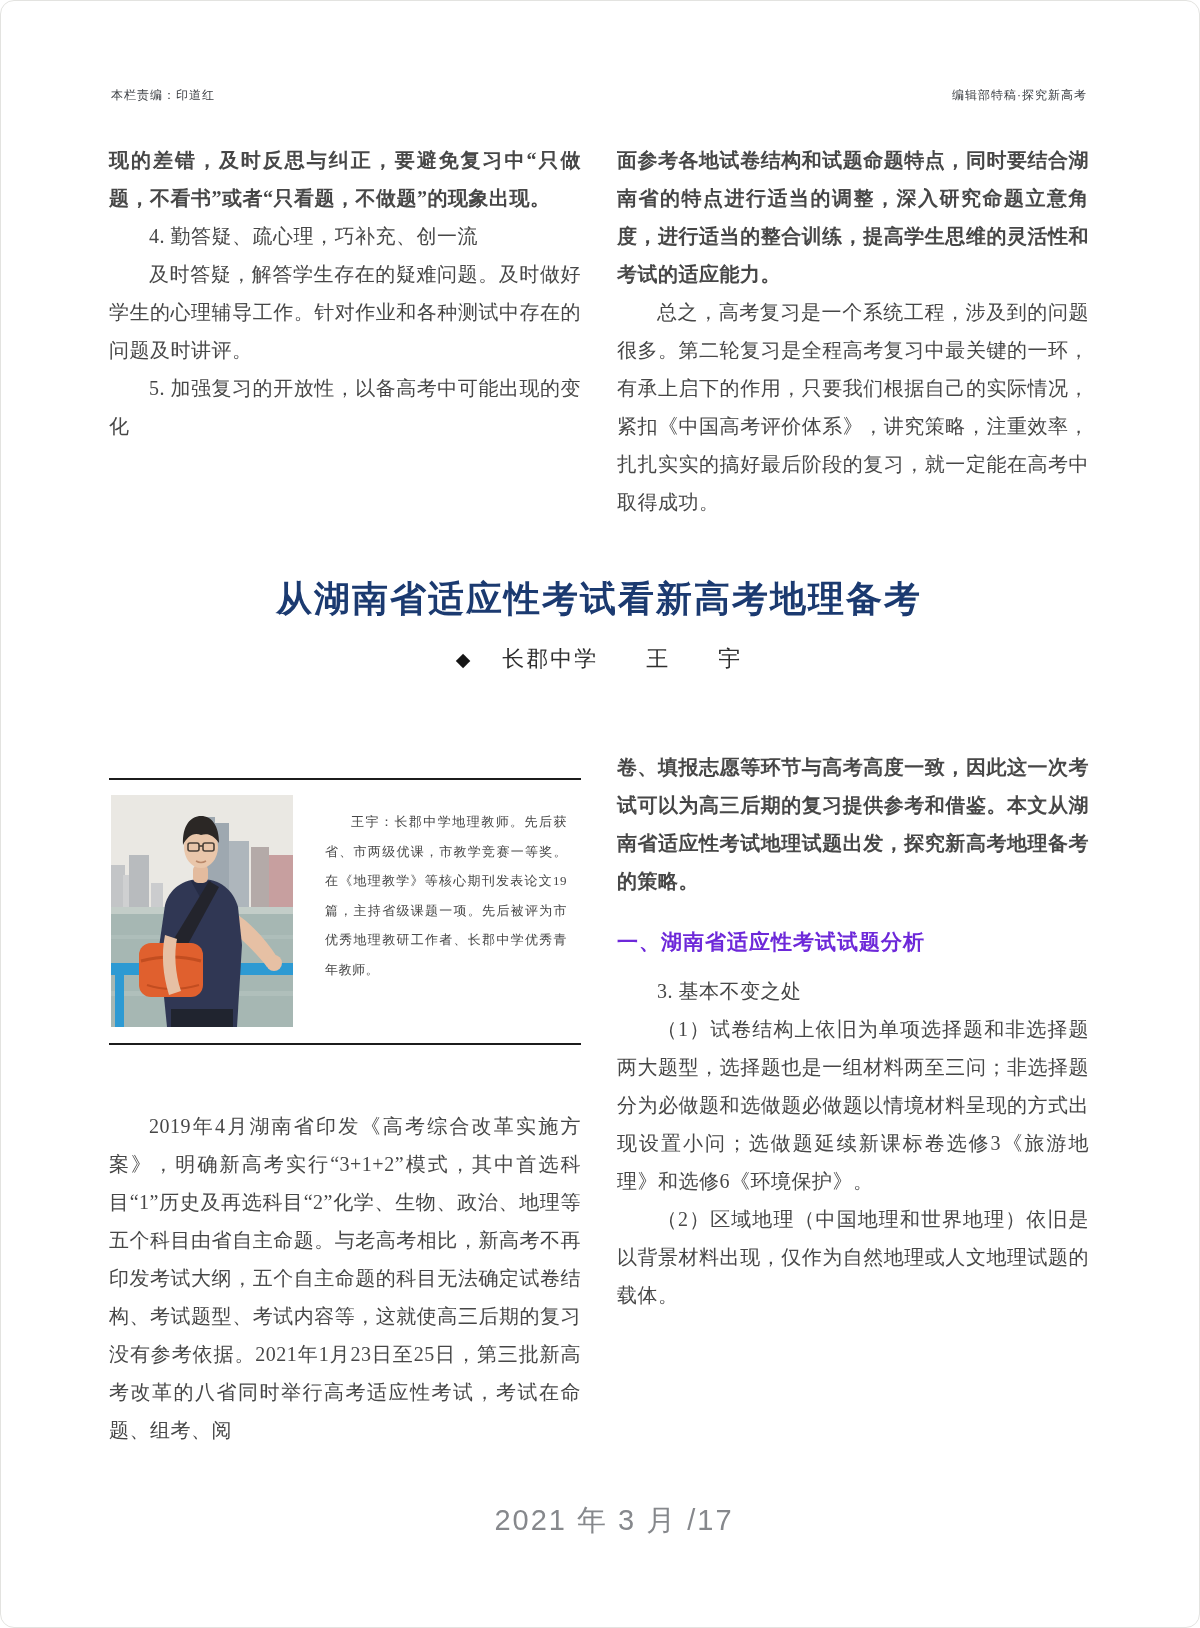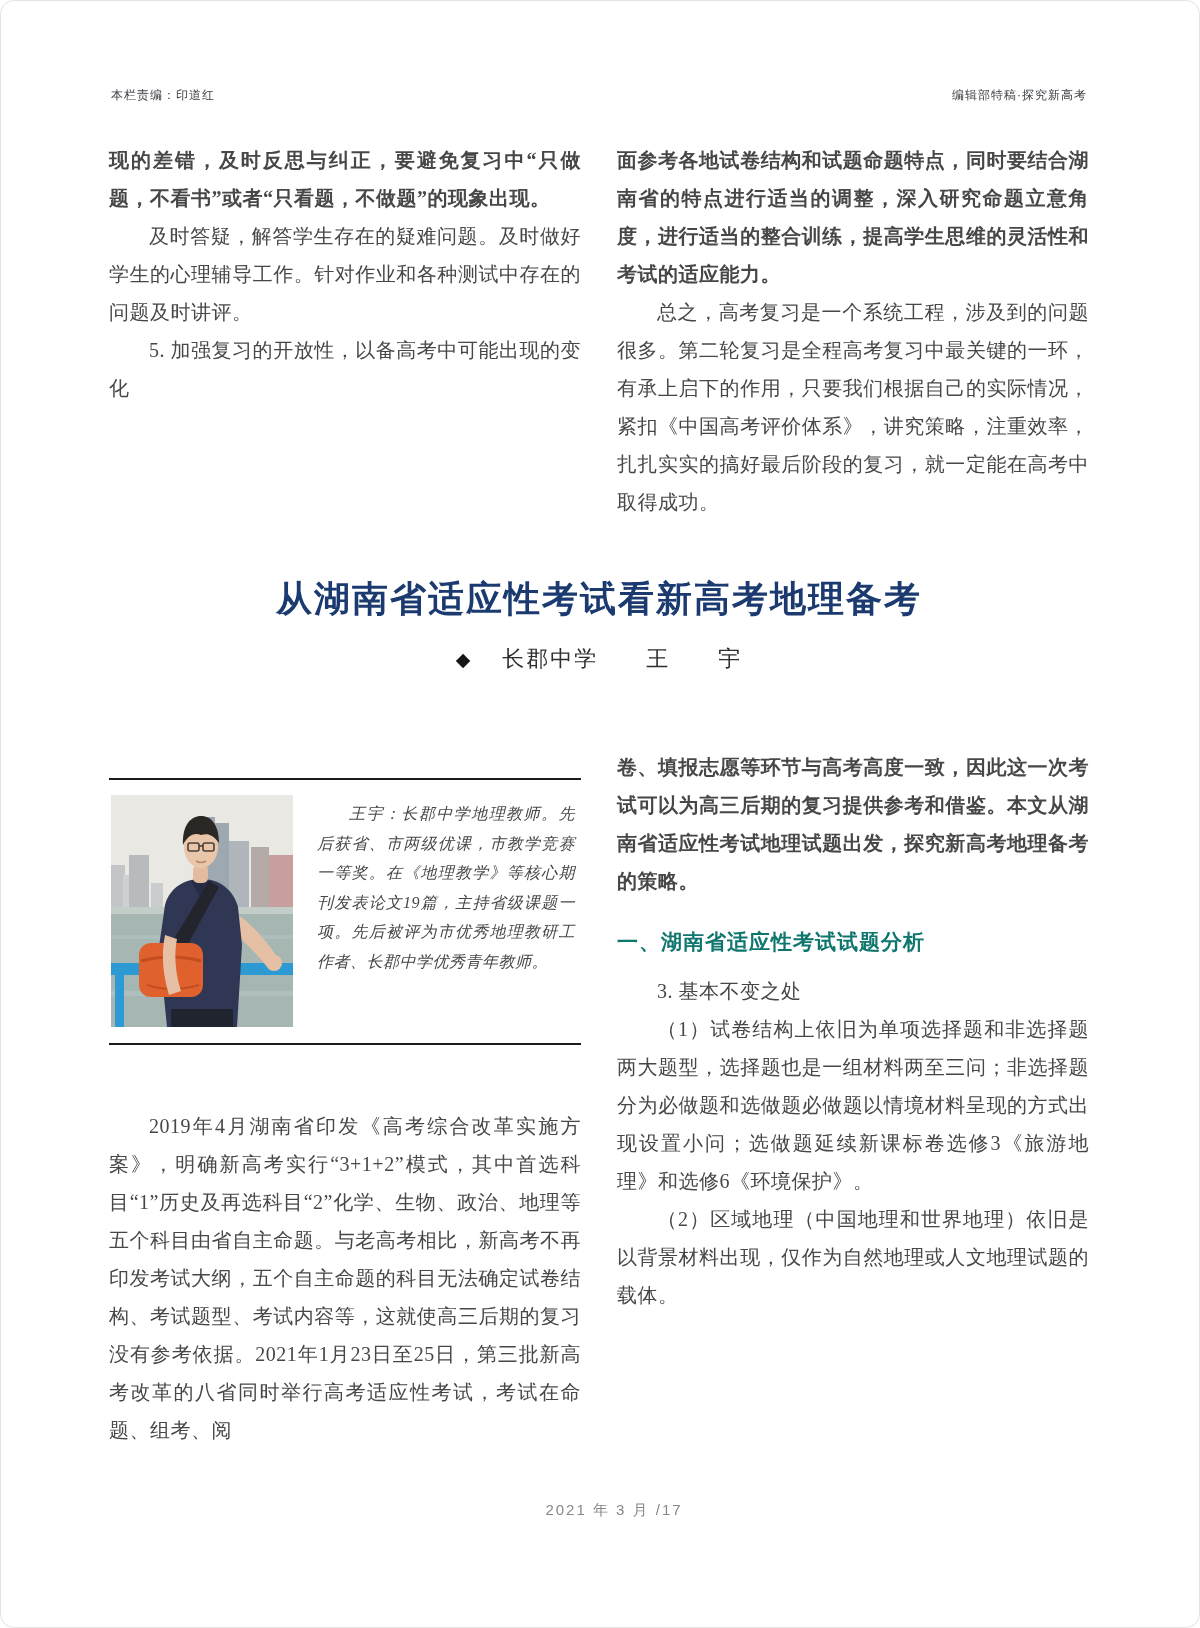--- a/index.html
+++ b/index.html
@@ -51,52 +51,53 @@
   .bio-box{
     margin-top:30px;
     border-top:2px solid #1c1c1c;border-bottom:2px solid #1c1c1c;
     padding:15px 2px 16px 2px;
     display:flex;gap:20px;align-items:flex-start;
   }
   .bio-photo{
     flex:0 0 182px;height:232px;display:block;
   }
   .bio-text p{
-    margin:4px;text-indent:2em;text-align:justify;
-    font-size:16px;line-height:29.5px;color:#474747;letter-spacing:0.5px;font-style:italic;
+    margin:12px;text-indent:2em;text-align:justify;
+    font-size:13px;line-height:29.5px;color:#474747;letter-spacing:0.5px;
   }
   .left-col-lower > .body-text{margin-top:62px;}
   .section-heading{
     margin:28px 0 16px 0;
     font-family:"Liberation Sans", sans-serif;
-    font-size:21px;font-weight:700;color:#0f766e;letter-spacing:1px;
+    font-size:21px;font-weight:700;color:#6d28d9;letter-spacing:1px;
   }
   
   .page-footer{
     position:absolute;top:1500px;left:0;right:0;text-align:center;
     font-family:"Liberation Sans", sans-serif;
-    font-size:15px;color:#86888c;letter-spacing:2px;padding-left:28px;
+    font-size:29px;color:#86888c;letter-spacing:2px;padding-left:28px;
   }
 </style>
 </head>
 <body>
 
 <div class="page">
 
   <div class="running-head">
     <span>本栏责编：印道红</span>
     <span>编辑部特稿·探究新高考</span>
   </div>
 
   <div class="content">
 
     <div class="two-col">
       <div class="body-text">
 
       <p class="no-indent">现的差错，及时反思与纠正，要避免复习中“只做题，不看书”或者“只看题，不做题”的现象出现。</p>
+          <p>4. 勤答疑、疏心理，巧补充、创一流</p>
           <p>及时答疑，解答学生存在的疑难问题。及时做好学生的心理辅导工作。针对作业和各种测试中存在的问题及时讲评。</p>
           <p>5. 加强复习的开放性，以备高考中可能出现的变化</p>
         </div>
       <div class="body-text">
 
       <p class="no-indent">面参考各地试卷结构和试题命题特点，同时要结合湖南省的特点进行适当的调整，深入研究命题立意角度，进行适当的整合训练，提高学生思维的灵活性和考试的适应能力。</p>
           <p>总之，高考复习是一个系统工程，涉及到的问题很多。第二轮复习是全程高考复习中最关键的一环，有承上启下的作用，只要我们根据自己的实际情况，紧扣《中国高考评价体系》，讲究策略，注重效率，扎扎实实的搞好最后阶段的复习，就一定能在高考中取得成功。</p>
         </div>
     </div>
 

